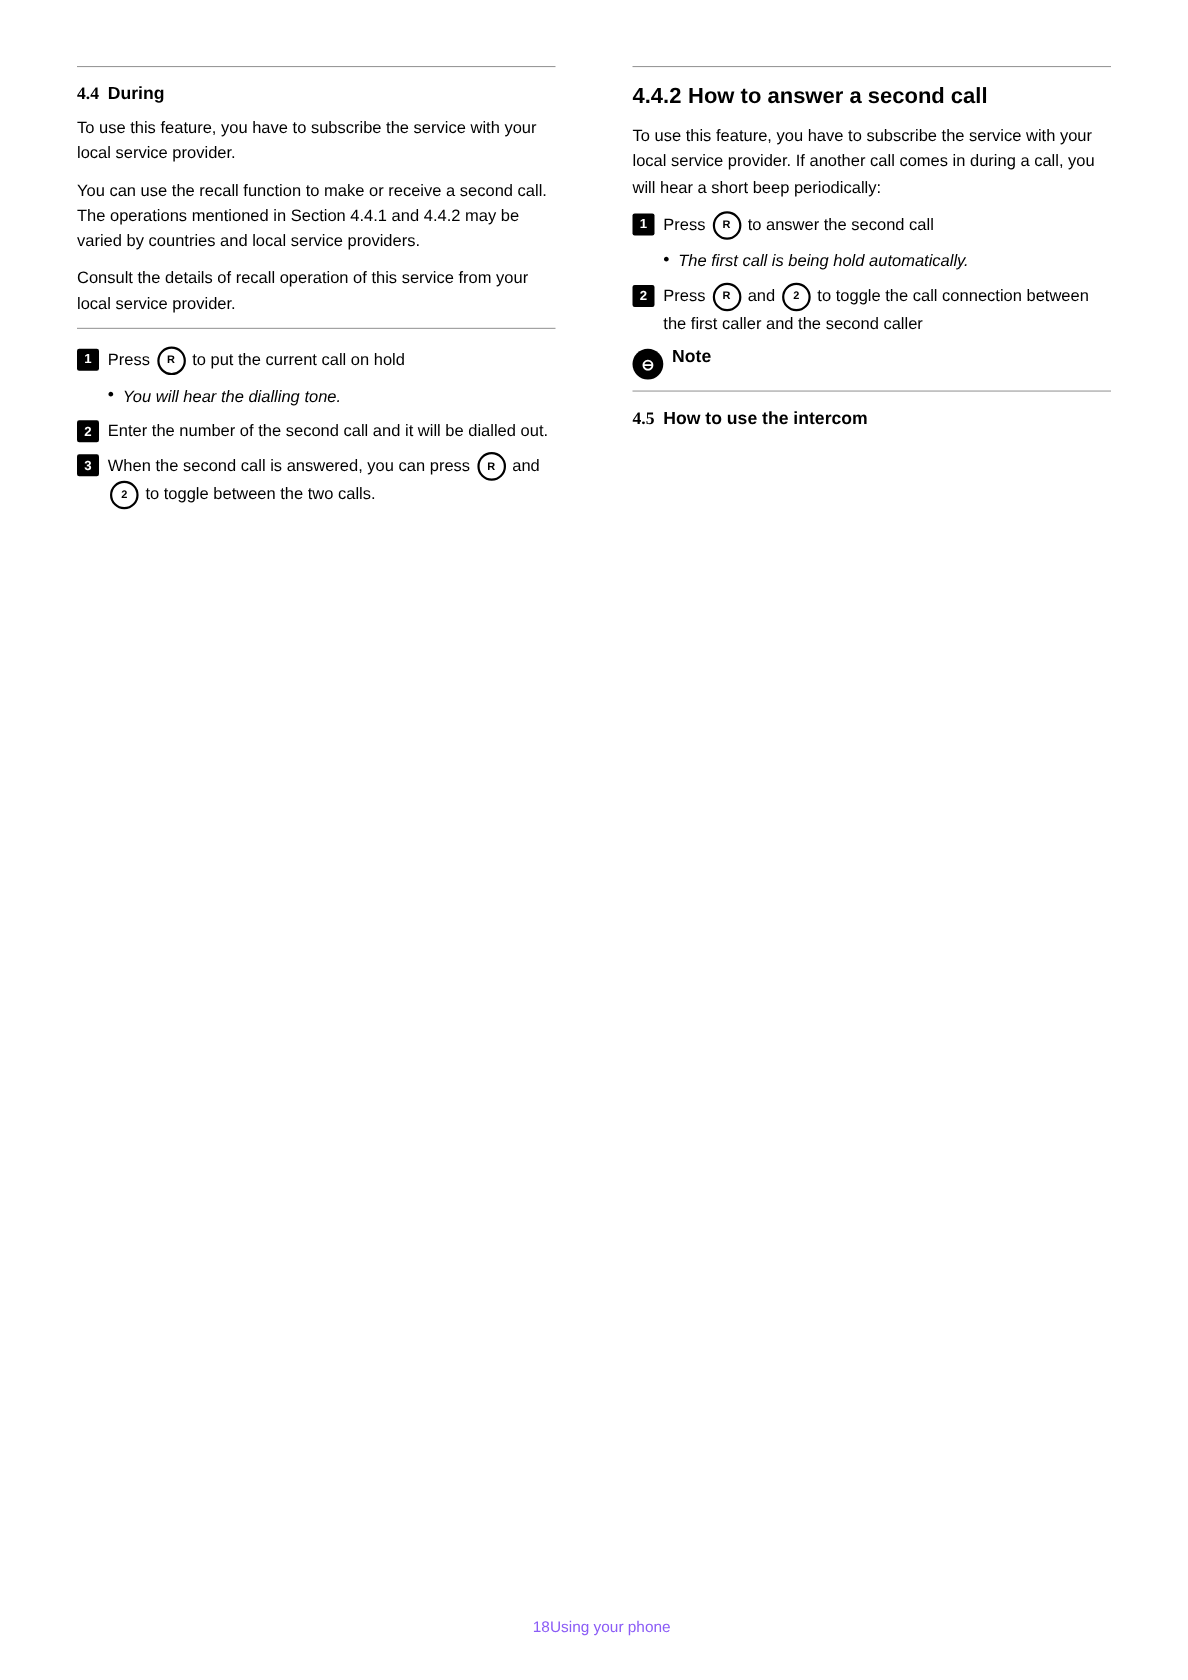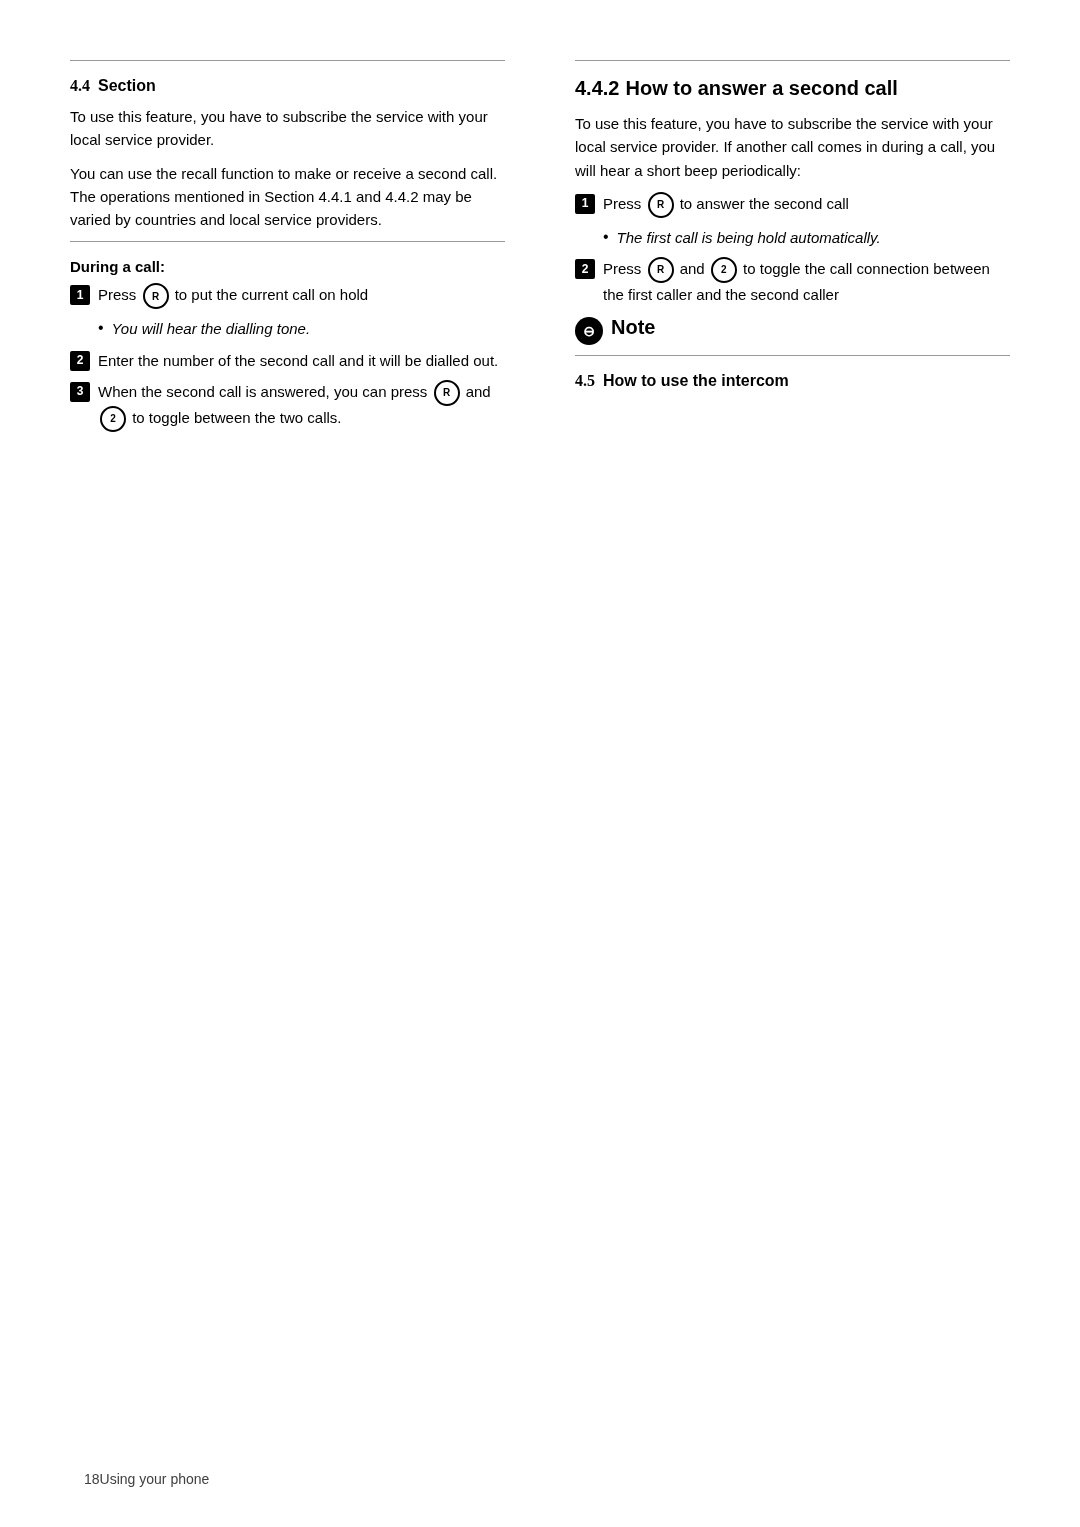--- a/index.html
+++ b/index.html
@@ -159,32 +159,32 @@
       border-radius: 50%;
       font-size: 14px;
       font-weight: bold;
       flex-shrink: 0;
       margin-right: 8px;
       margin-top: 1px;
     }
 
     .note-label {
       font-weight: bold;
-      font-size: 20px;
+      font-size: 16px;
     }
 
     .page-footer {
       position: absolute;
       bottom: 40px;
       left: 84px;
       right: 70px;
       display: flex;
-      justify-content: flex-start;
+      justify-content: center;
       font-size: 14px;
-      color: #404040;
+      color: #8b5cf6;
     }
 
     .subsection-title-block {
       margin-bottom: 12px;
     }
 
     .li-content {
       flex: 1;
     }
   </style>
@@ -192,31 +192,31 @@
 <body>
 
 <div class="page">
   <div class="columns">
 
     <div class="left-col">
       <hr class="section-divider">
 
       <div class="section-title-block">
         <div class="section-header">
-          <span class="section-num">4.4</span><span>Section</span>
+          <span class="section-num">4.4</span><span>During</span>
         </div>
       </div>
 
       <p>To use this feature, you have to subscribe the service with your local service provider.</p>
       <p>You can use the recall function to make or receive a second call.  The operations mentioned in Section 4.4.1 and 4.4.2 may be varied by countries and local service providers.</p>
+      <p>Consult the details of recall operation of this service from your local service provider.</p>
 
       <hr class="section-divider">
 
 
-      <div class="during-call-label">During a call:</div>
 
       <ul class="numbered-list">
         <li>
           <span class="num-badge">1</span>
           <span class="li-content">
             <span>Press</span>
             <span class="button-icon">
                 <span class="button-icon-r">R</span>
               </span>
             <span>to put the current call on hold</span>

